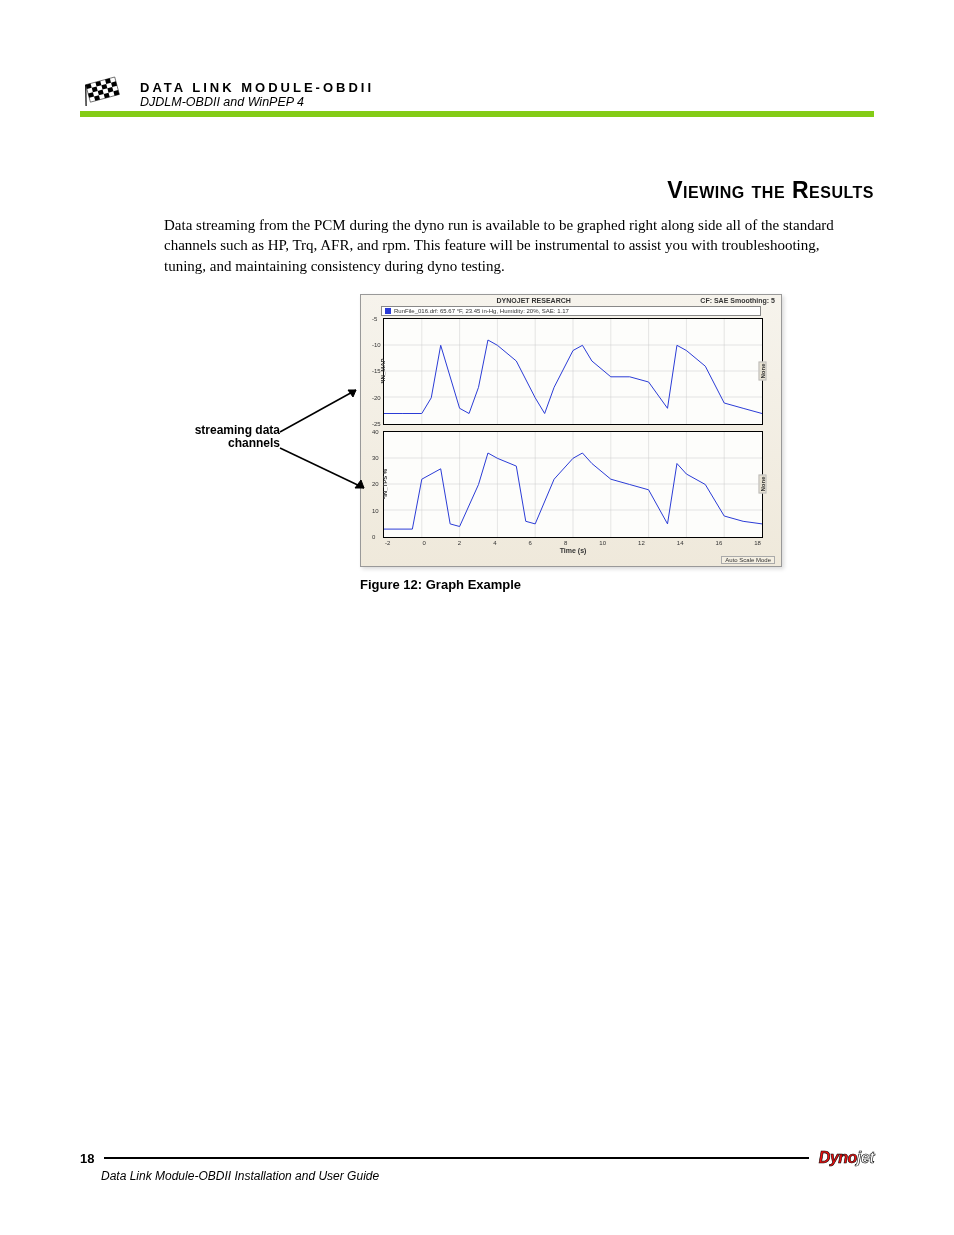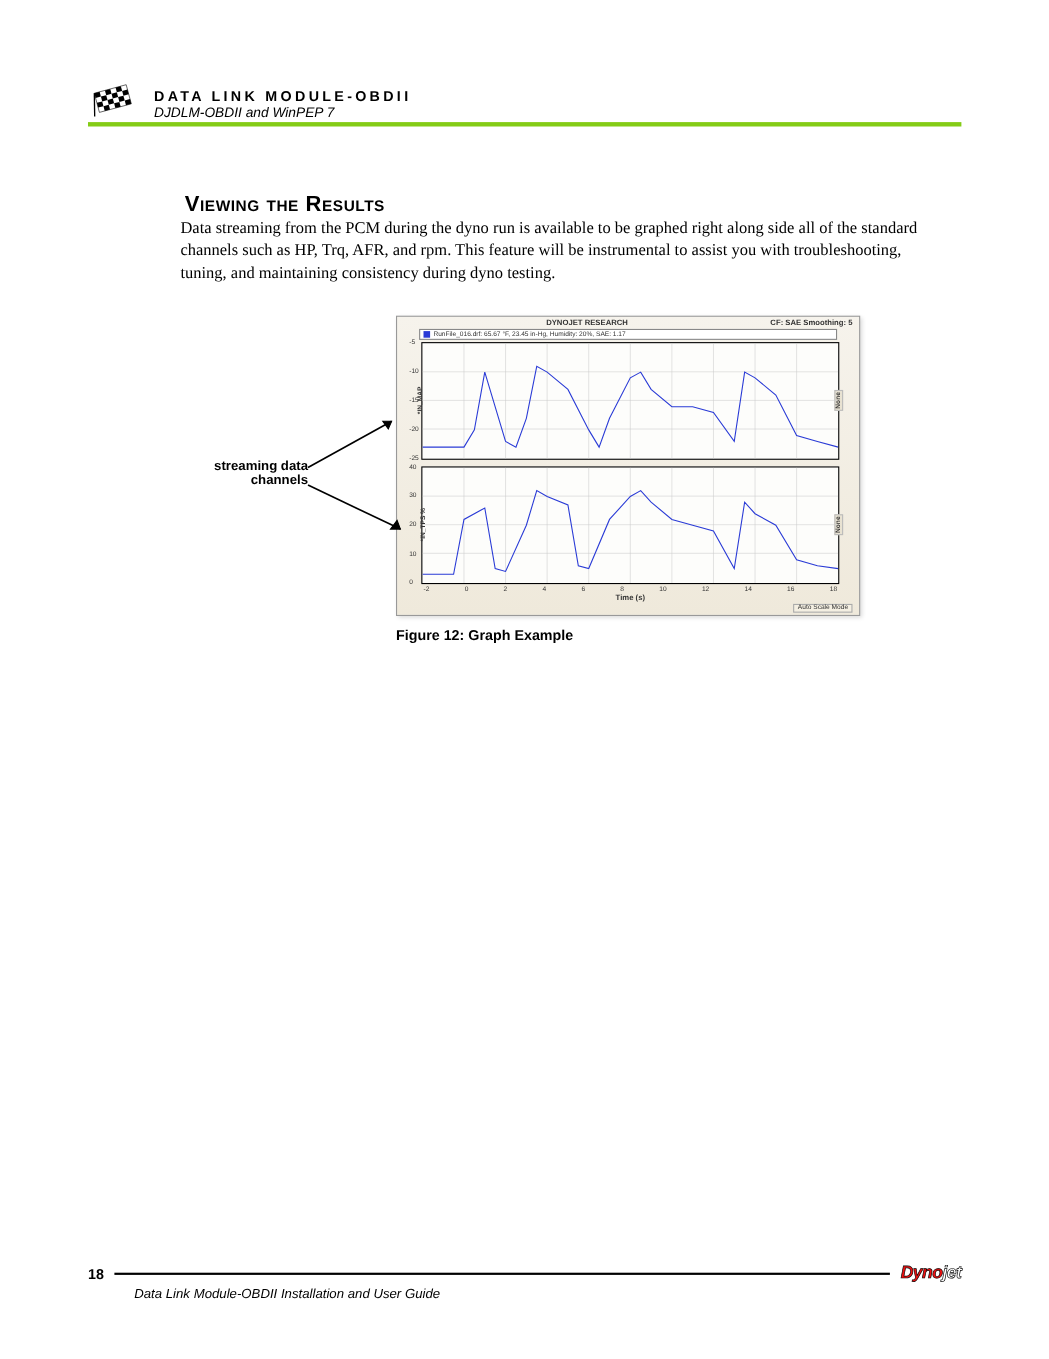--- a/index.html
+++ b/index.html
@@ -13,21 +13,21 @@
     position: relative;
     box-sizing: border-box;
   }
   .page {
     padding: 80px 80px 60px 80px;
     box-sizing: border-box;
     position: relative;
     height: 100%;
   }
   .header {
-    border-bottom: 4px solid #84cc16;
+    border-bottom: 6px solid #84cc16;
     padding-bottom: 2px;
     margin-bottom: 60px;
     position: relative;
   }
   .header-inner {
     margin-left: 60px;
   }
   .flag-icon {
     position: absolute;
     left: 0;
@@ -42,45 +42,46 @@
     font-size: 13px;
   }
   .doc-sub {
     font-style: italic;
     font-size: 12.5px;
     font-family: Arial, Helvetica, sans-serif;
   }
   .section-heading {
     font-family: Arial, Helvetica, sans-serif;
     font-weight: bold;
-    font-size: 20px;
+    font-size: 23px;
     letter-spacing: 0.5px;
     margin-left: 88px;
-    margin-bottom: 0;
+    margin-bottom: 11px;
     font-variant: small-caps;
+    text-align: right;
   }
   .body-text {
     margin-left: 84px;
     margin-right: 10px;
     font-size: 15px;
     line-height: 1.35;
     margin-bottom: 14px;
   }
   .note {
     margin-left: 168px;
     margin-right: 10px;
     font-size: 15px;
     line-height: 1.35;
     margin-bottom: 20px;
   }
   .note-label { font-weight: bold; }
   .figure-wrap {
     position: relative;
     margin-left: 80px;
-    margin-top: 28px;
+    margin-top: 18px;
   }
   .callout {
     position: absolute;
     left: 10px;
     top: 130px;
     width: 110px;
     text-align: right;
     font-family: Arial, Helvetica, sans-serif;
     font-weight: bold;
     font-size: 12px;
@@ -210,21 +211,21 @@
     font-style: italic;
     font-size: 16px;
     letter-spacing: -0.5px;
     -webkit-text-stroke: 0.6px #000;
   }
   .brand .left { color: #e11; }
   .brand .right { color: #fff; }
   .foot-sub {
     font-style: italic;
     font-size: 12px;
-    margin-left: 42px;
+    margin-left: 21px;
     font-family: Arial, Helvetica, sans-serif;
     margin-top:2px;
   }
   .grid line { stroke:#ccc; stroke-width:0.5; }
   .series { fill:none; stroke:#2a3bd6; stroke-width:1; }
 </style>
 </head>
 <body>
 
 <div class="page">
@@ -242,21 +243,21 @@
           <rect x="18" y="13" width="5" height="4.5" fill="#000"></rect>
           <rect x="28" y="13" width="5" height="4.5" fill="#000"></rect>
         <rect x="13" y="17.5" width="5" height="4.5" fill="#000"></rect>
           <rect x="23" y="17.5" width="5" height="4.5" fill="#000"></rect>
           <rect x="33" y="17.5" width="5" height="4.5" fill="#000"></rect>
         <line x1="8" y1="4" x2="2" y2="28" stroke="#000" stroke-width="1.2"></line>
       </g>
     </svg>
     <div class="header-inner">
       <div class="doc-title">DATA LINK MODULE-OBDII</div>
-      <div class="doc-sub">DJDLM-OBDII and WinPEP 7</div>
+      <div class="doc-sub">DJDLM-OBDII and WinPEP 4</div>
     </div>
   </div>
 
   <div class="section-heading">Viewing the Results</div>
 
   <div class="body-text">Data streaming from the PCM during the dyno run is available to be graphed right along side all of the standard channels such as HP, Trq, AFR, and rpm. This feature will be instrumental to assist you with troubleshooting, tuning, and maintaining consistency during dyno testing.</div>
 
 
   <div class="figure-wrap">
     <div class="callout">streaming data channels</div>

